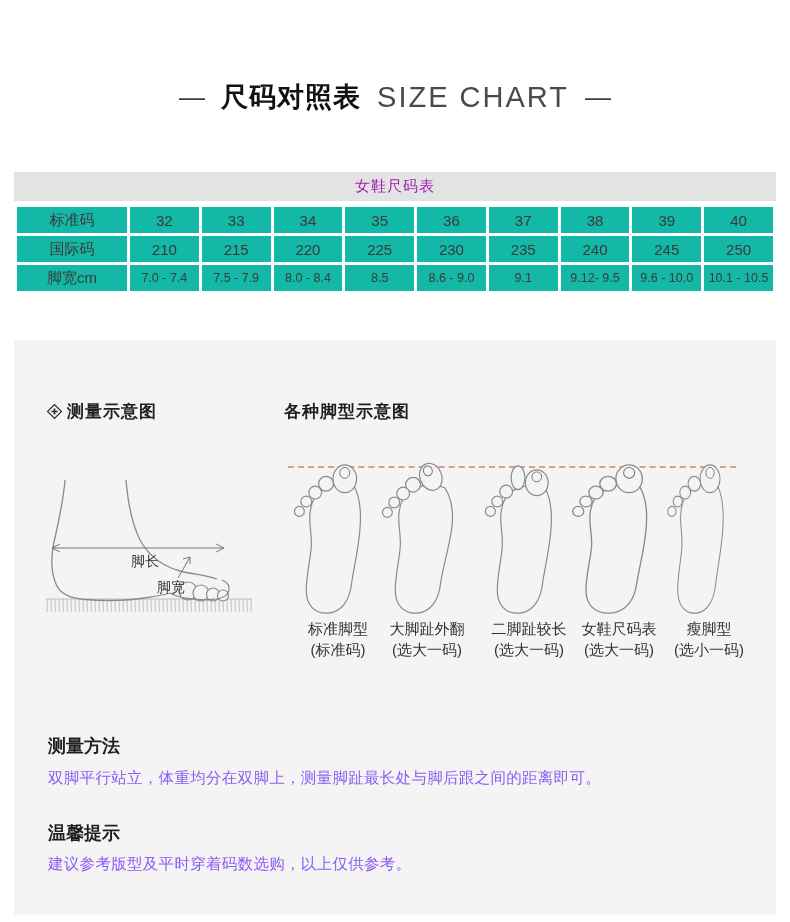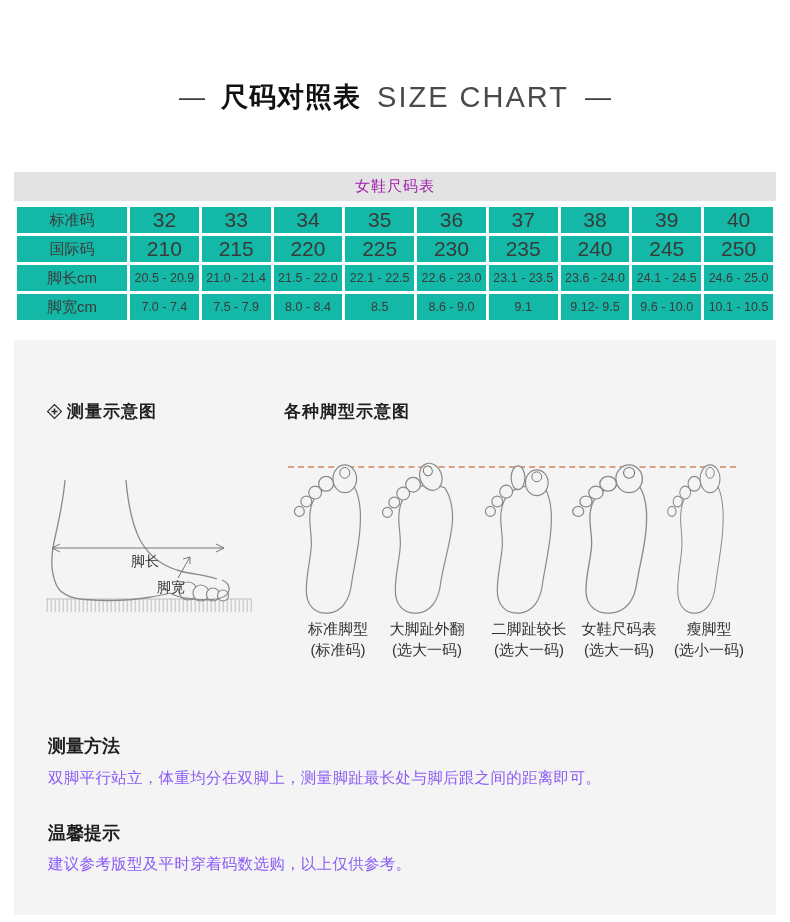--- a/index.html
+++ b/index.html
@@ -23,21 +23,21 @@
     font-size:15px;color:#a21caf;letter-spacing:1px;
   }
   table.size-table{
     width:762px;margin-top:3px;border-collapse:separate;border-spacing:3px;table-layout:fixed;
   }
   table.size-table td{
     background:#14b8a6;height:26px;text-align:center;vertical-align:middle;
     color:#3a3a3a;padding:0;overflow:hidden;white-space:nowrap;
   }
   td.row-label{font-size:15px;}
-  tr.row-sizes td.val{font-size:21px;}
+  tr.row-sizes td.val{font-size:15px;}
   tr.row-ranges td.val{font-size:12.5px;}
   
   .panel{position:absolute;left:14px;top:340px;width:762px;height:575px;background:#f4f4f4;}
   .sec-heading{
     position:absolute;font-size:17px;font-weight:700;color:#1f1f1f;letter-spacing:1px;
     display:flex;align-items:center;gap:4px;justify-content:flex-end;
   }
   .sec-heading.measure{left:32px;top:60px;}
   .sec-heading.foottypes{left:270px;top:60px;}
   .diamond-icon{display:inline-block;width:17px;height:17px;}
@@ -113,32 +113,20 @@
       <td class="val">215</td>
       <td class="val">220</td>
       <td class="val">225</td>
       <td class="val">230</td>
       <td class="val">235</td>
       <td class="val">240</td>
       <td class="val">245</td>
       <td class="val">250</td>
     </tr>
     <tr class="row-ranges">
-      <td class="row-label">脚长cm</td>
-      <td class="val">20.5 - 20.9</td>
-      <td class="val">21.0 - 21.4</td>
-      <td class="val">21.5 - 22.0</td>
-      <td class="val">22.1 - 22.5</td>
-      <td class="val">22.6 - 23.0</td>
-      <td class="val">23.1 - 23.5</td>
-      <td class="val">23.6 - 24.0</td>
-      <td class="val">24.1 - 24.5</td>
-      <td class="val">24.6 - 25.0</td>
-    </tr>
-    <tr class="row-ranges">
       <td class="row-label">脚宽cm</td>
       <td class="val">7.0 - 7.4</td>
       <td class="val">7.5 - 7.9</td>
       <td class="val">8.0 - 8.4</td>
       <td class="val">8.5</td>
       <td class="val">8.6 - 9.0</td>
       <td class="val">9.1</td>
       <td class="val">9.12- 9.5</td>
       <td class="val">9.6 - 10.0</td>
       <td class="val">10.1 - 10.5</td>

